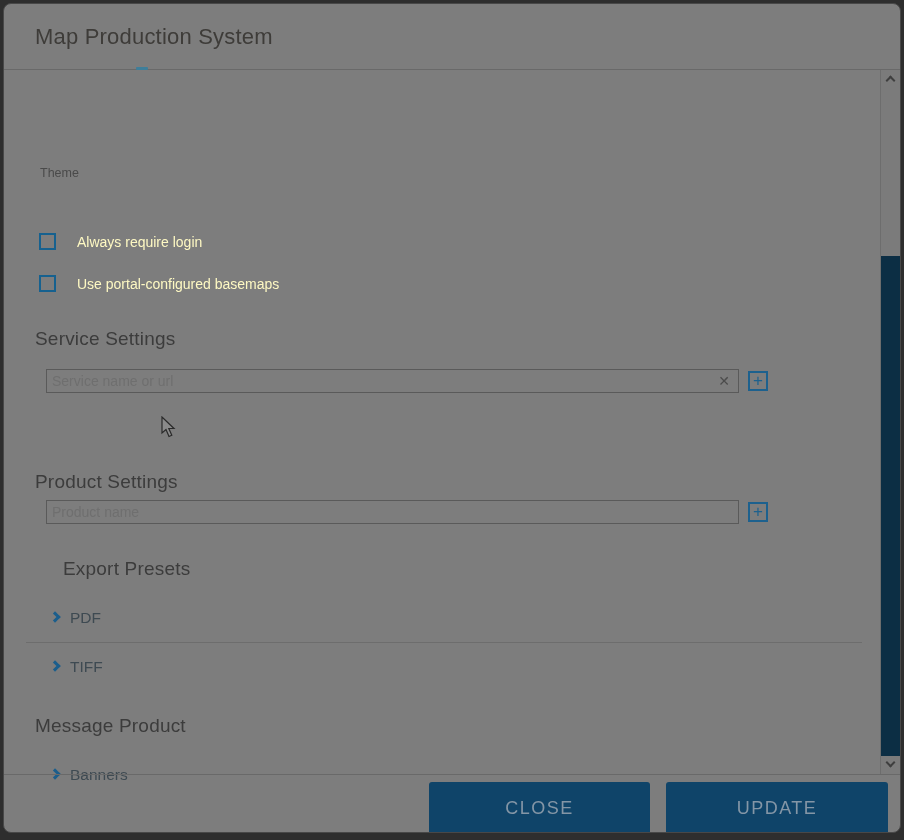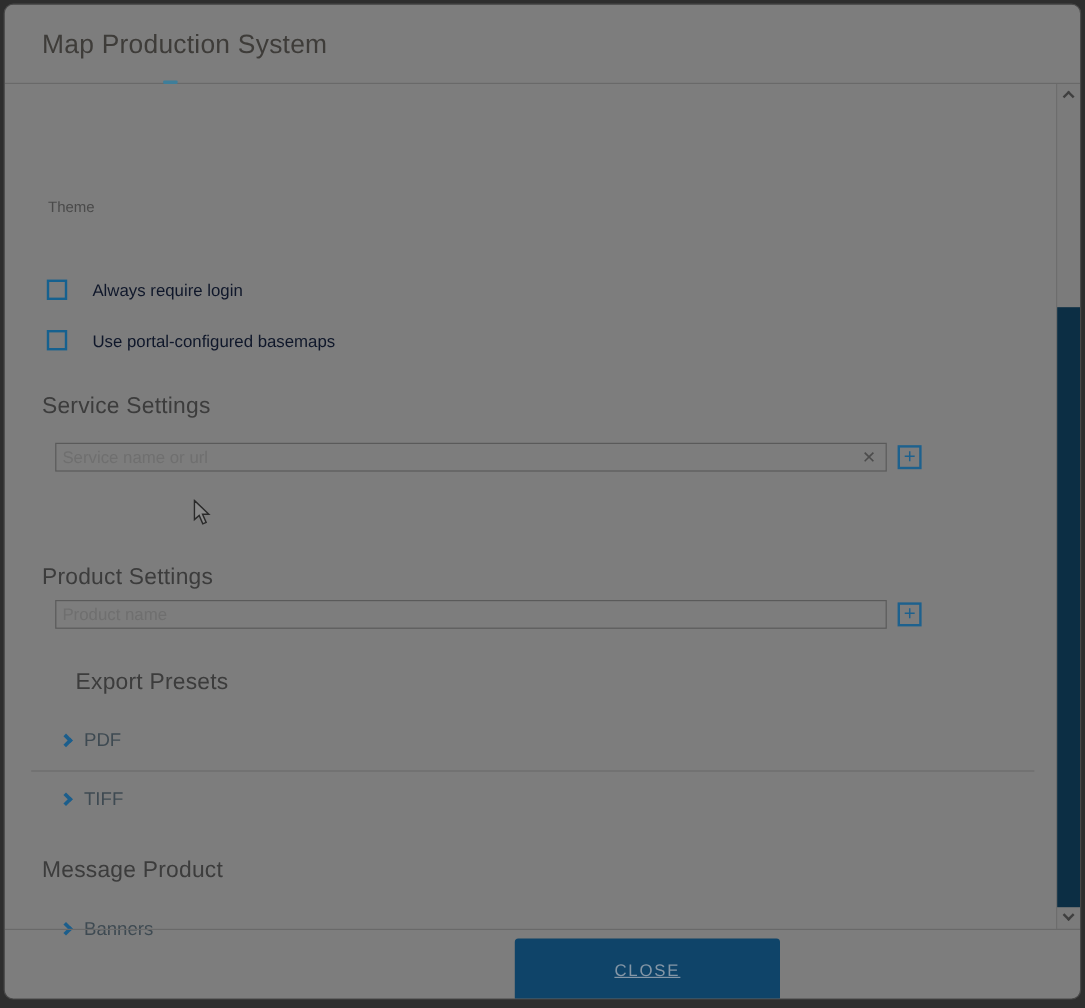--- a/index.html
+++ b/index.html
@@ -22,21 +22,21 @@
 
   .small-label { position:absolute; left:36px; top:96px; font-size:12.5px; color:#4a4a4a; }
   .select { position:absolute; left:36px; top:115px; width:119px; height:29px; border:1px solid #525252; background:#7f7f7f; }
   .select-value { position:absolute; left:7px; top:0; line-height:27px; font-size:15px; color:#46413b; }
   .select-caret { position:absolute; right:9px; top:11px; width:0; height:0;
     border-left:6px solid transparent; border-right:6px solid transparent; border-top:7px solid #2d637f; }
 
   .check-row { position:absolute; left:35px; height:18px; }
   .check-row.r1 { top:163px; } .check-row.r2 { top:205px; }
   .checkbox { position:absolute; left:0; top:0; width:17px; height:17px; border:2px solid #16618f; background:transparent; }
-  .check-label { position:absolute; left:38px; top:1px; font-size:14px; color:#0f172a; white-space:nowrap; }
+  .check-label { position:absolute; left:38px; top:1px; font-size:14px; color:#fef9c3; white-space:nowrap; }
 
   .section-h { position:absolute; left:31px; font-size:19px; color:#3c3c3c; letter-spacing:.2px; }
   .h-service { top:258px;text-align:right; } .h-product { top:389px;margin-top:12px; } .h-export { top:488px;margin-left:28px; } .h-message { top:645px; }
 
   .text-input { position:absolute; left:42px; width:693px; height:24px; border:1px solid #5a5a5a; background:transparent; }
   .in-service { top:299px; } .in-product { top:430px; }
   .text-input input {
     position:absolute; left:0; top:0; width:100%; height:100%; border:none; background:transparent;
     font-family:"Liberation Sans", sans-serif; font-size:14px; color:#454545; padding:0 26px 0 5px; outline:none;
   }
@@ -60,21 +60,21 @@
   .sbar-btn { position:absolute; left:0; width:19px; height:18px; cursor:pointer; }
   .sb-up { top:0; } .sb-dn { bottom:0; }
   .sb-chev { position:absolute; left:6px; width:7px; height:7px; border-top:2px solid #3f3f3f; border-right:2px solid #3f3f3f; }
   .sb-up .sb-chev { top:7px; transform:rotate(-45deg); }
   .sb-dn .sb-chev { top:3px; transform:rotate(135deg); }
   .sb-thumb { position:absolute; left:0; top:186px; width:19px; height:500px; background:#0c2e44; cursor:grab; }
 
   
   .footer { position:absolute; left:0; right:0; bottom:0; height:58px; border-top:1px solid #696969; }
   .btn { position:absolute; top:7px; height:52px; border:none; border-radius:3px; background:#0f4469;
-    color:#8496a6; font-family:"Liberation Sans", sans-serif; font-size:14px; letter-spacing:1.5px; cursor:pointer;text-decoration:underline; }
+    color:#8496a6; font-family:"Liberation Sans", sans-serif; font-size:18px; letter-spacing:1.5px; cursor:pointer; }
   .btn-close { left:425px; width:221px; } .btn-update { left:662px; width:222px; }
 
   .cursor { position:absolute; left:157px; top:346px; width:16px; height:22px; pointer-events:none; }
 </style>
 </head>
 <body>
 
 <div id="stage">
   <div class="dialog">
 
@@ -137,16 +137,17 @@
         <span class="sb-chev"></span>
       </div>
       <div class="sb-thumb"></div>
       <div class="sbar-btn sb-dn">
         <span class="sb-chev"></span>
       </div>
     </div>
 
     <div class="footer">
       <button class="btn btn-close">CLOSE</button>
+      <button class="btn btn-update">UPDATE</button>
     </div>
 
   </div>
 </div>
 
 </body></html>

